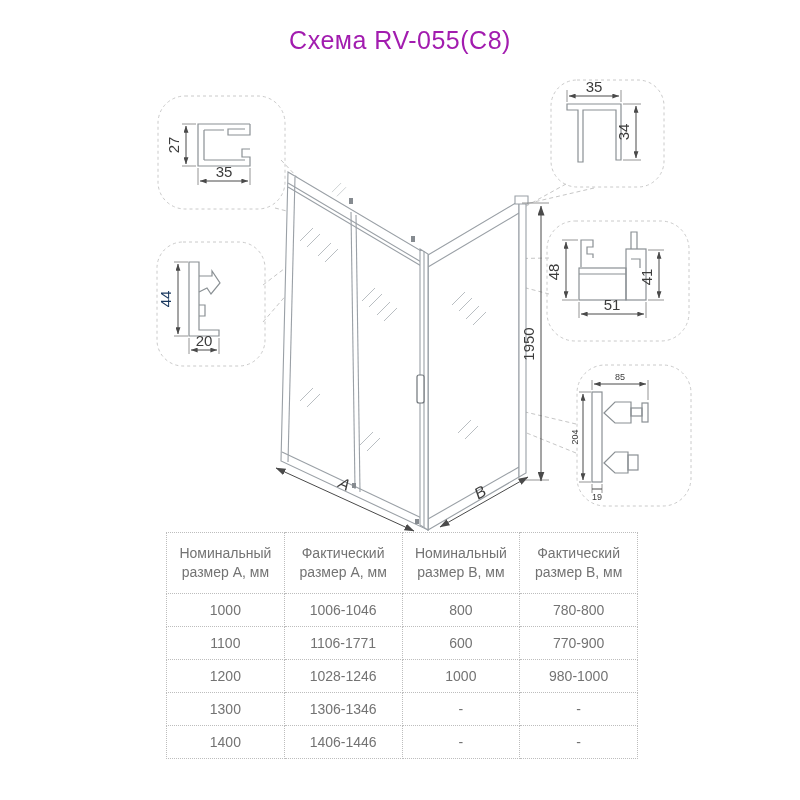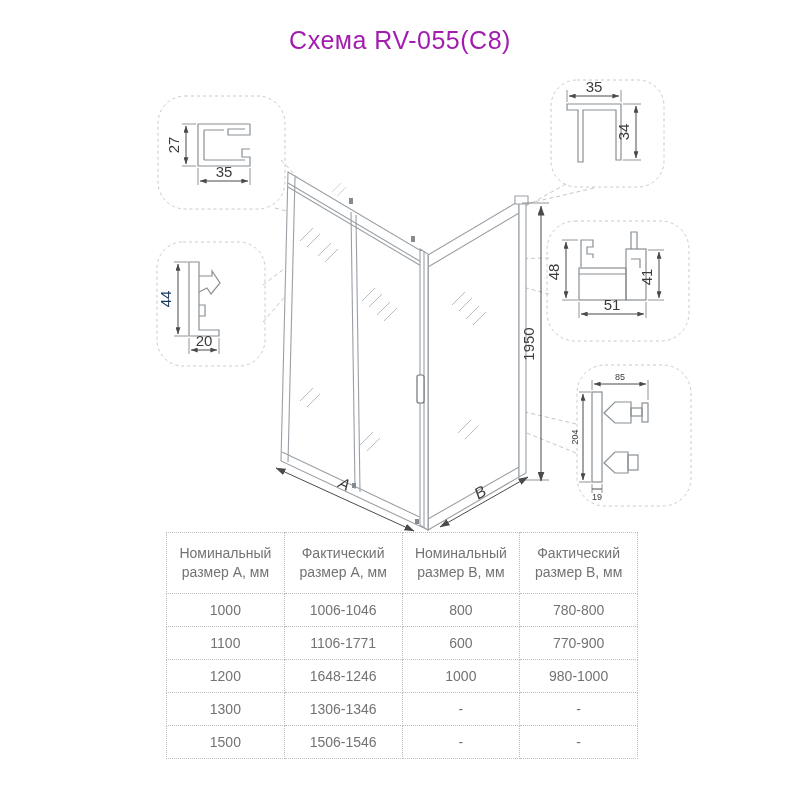--- a/index.html
+++ b/index.html
@@ -217,30 +217,30 @@
       <td>780-800</td>
     </tr>
     <tr>
       <td>1100</td>
       <td>1106-1771</td>
       <td>600</td>
       <td>770-900</td>
     </tr>
     <tr>
       <td>1200</td>
-      <td>1648-1246</td>
+      <td>1028-1246</td>
       <td>1000</td>
       <td>980-1000</td>
     </tr>
     <tr>
       <td>1300</td>
       <td>1306-1346</td>
       <td>-</td>
       <td>-</td>
     </tr>
     <tr>
-      <td>1500</td>
-      <td>1506-1546</td>
+      <td>1400</td>
+      <td>1406-1446</td>
       <td>-</td>
       <td>-</td>
     </tr>
   </tbody>
 </table>
 
 </body></html>

